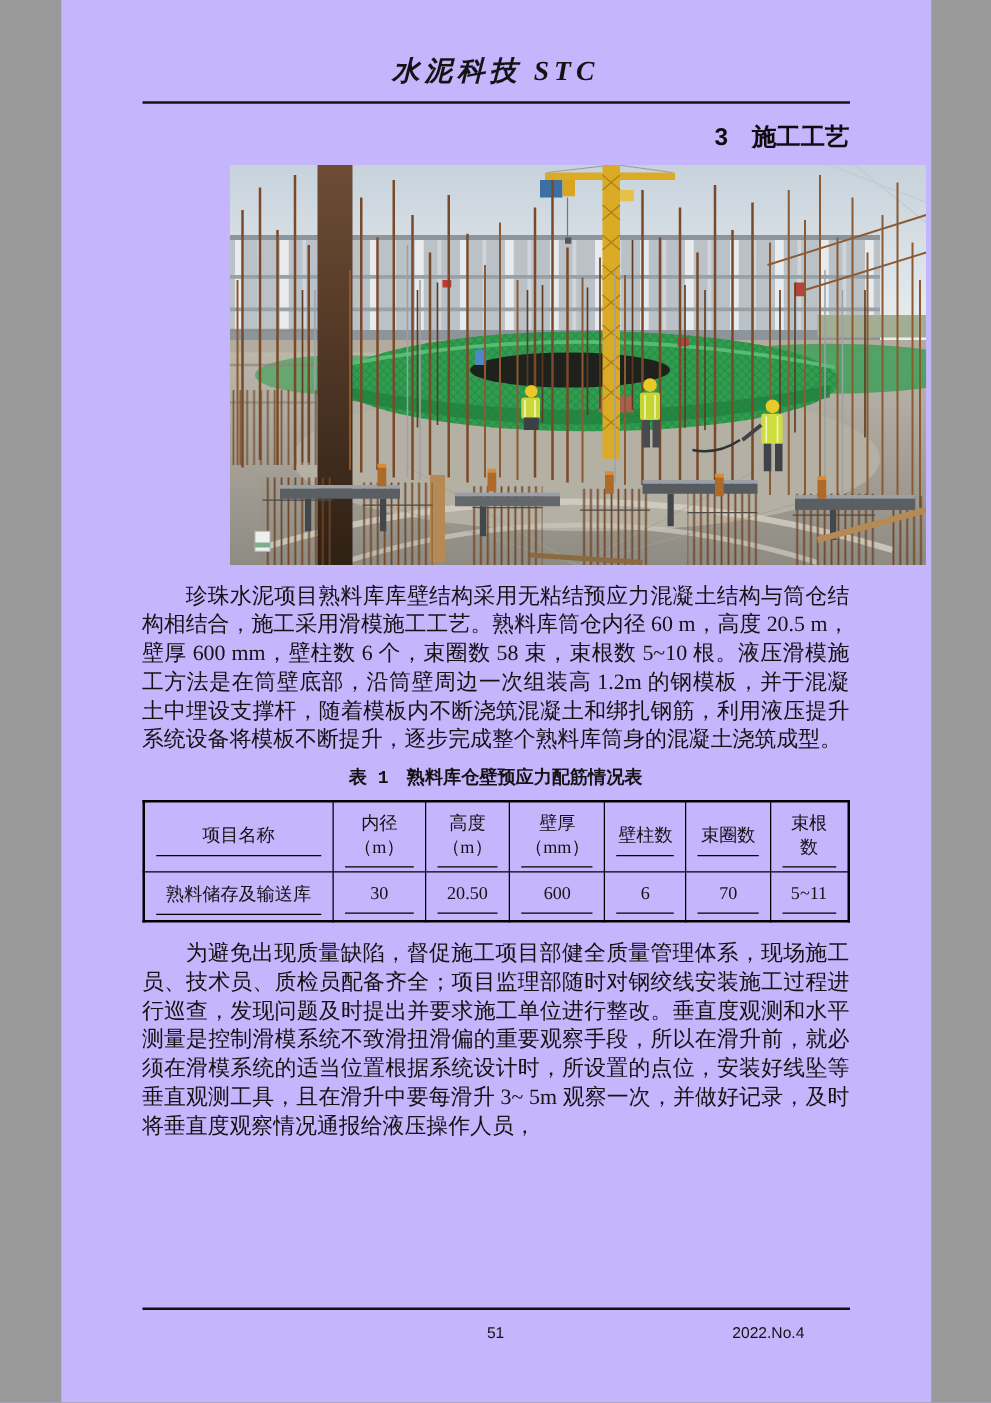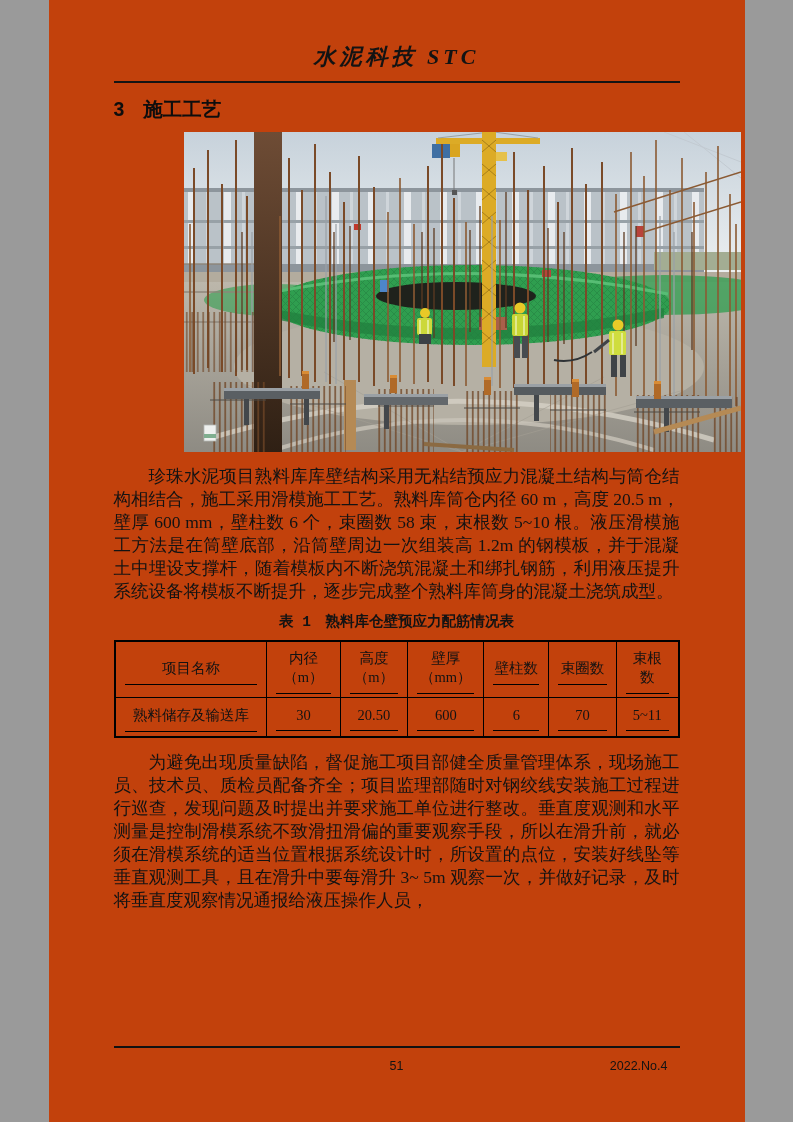--- a/index.html
+++ b/index.html
@@ -1,30 +1,30 @@
 <!DOCTYPE html>
 <html><head>
 <meta charset="utf-8">
 <style>
   html,body{margin:0;padding:0;background:#9a9a9a;}
   .page{
-    width:696px;height:1122px;margin:0 auto;background:#c2410c;
+    width:696px;height:1122px;margin:0 auto;background:#c4b5fd;
     position:relative;box-sizing:border-box;padding:0 65px;
     font-family:"Liberation Serif","DejaVu Serif",serif;color:#131313;
     overflow:hidden;
   }
   .journal-title{
     padding-top:42px;text-align:center;font-size:22px;font-weight:600;
     font-style:italic;letter-spacing:4px;
   }
   .header-rule{border-top:2.5px solid #141414;margin-top:9px;}
   .intro{font-size:17.5px;line-height:30px;margin:5px 0 0;}
   h2.section{
     font-family:"Liberation Sans","DejaVu Sans",sans-serif;
-    font-size:19.5px;font-weight:700;margin:13px 0 9px;color:#0d0d0d;
+    font-size:19.5px;font-weight:700;margin:13px 0 9px;color:#0d0d0d;text-align:right;
   }
   h2.section .num{margin-right:19px;}
   figure.photo{margin:4px 0 13px 70px;width:557px;height:320px;padding:0;overflow:hidden;}
   figure.photo svg{display:block;}
   p.body{font-size:17.5px;line-height:23px;text-align:justify;text-indent:2em;margin:0;}
   p.p2{margin-top:13px;}
   .caption{
     font-family:Liberation Mono, monospace;
     font-size:14.5px;font-weight:700;text-align:center;margin:9px 0 9px;
   }
@@ -39,21 +39,21 @@
   table.data th{height:22px;}
   table.data td{height:28px;}
   .u{display:inline-block;width:100%;border-bottom:1.3px solid #000;padding-bottom:6px;}
   .footer{
     position:absolute;left:65px;right:65px;top:1046px;
     font-family:"Liberation Sans","DejaVu Sans",sans-serif;font-size:12.5px;
   }
   .footer-rule{border-top:2.5px solid #111;}
   .footer-row{position:relative;height:24px;padding-top:11px;}
   .page-num{position:absolute;left:0;right:0;text-align:center;}
-  .issue{position:absolute;right:12px;}
+  .issue{position:absolute;right:36px;}
 </style>
 </head>
 <body>
 
 <div class="page">
 
   <div class="journal-title">水泥科技 STC</div>
   <div class="header-rule"></div>
 
 

